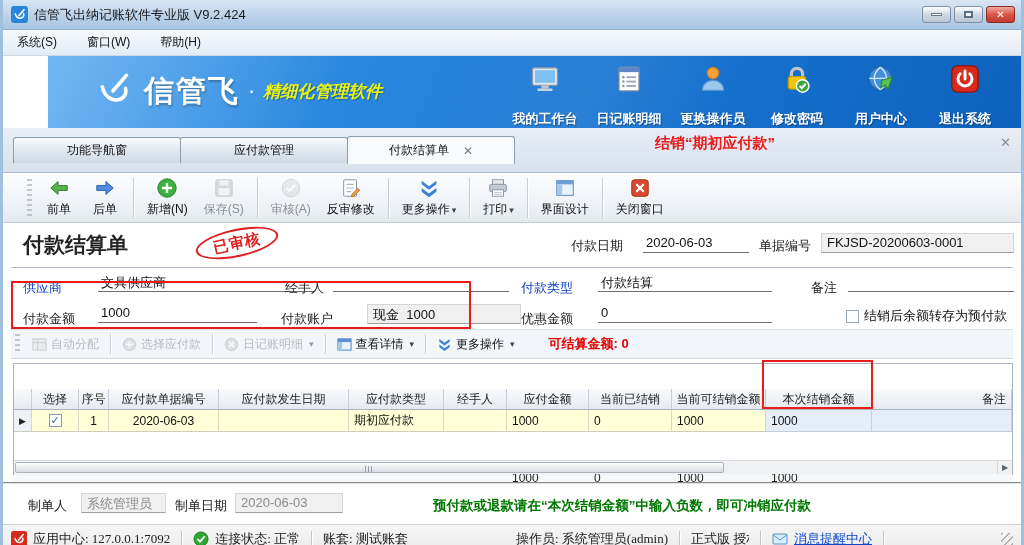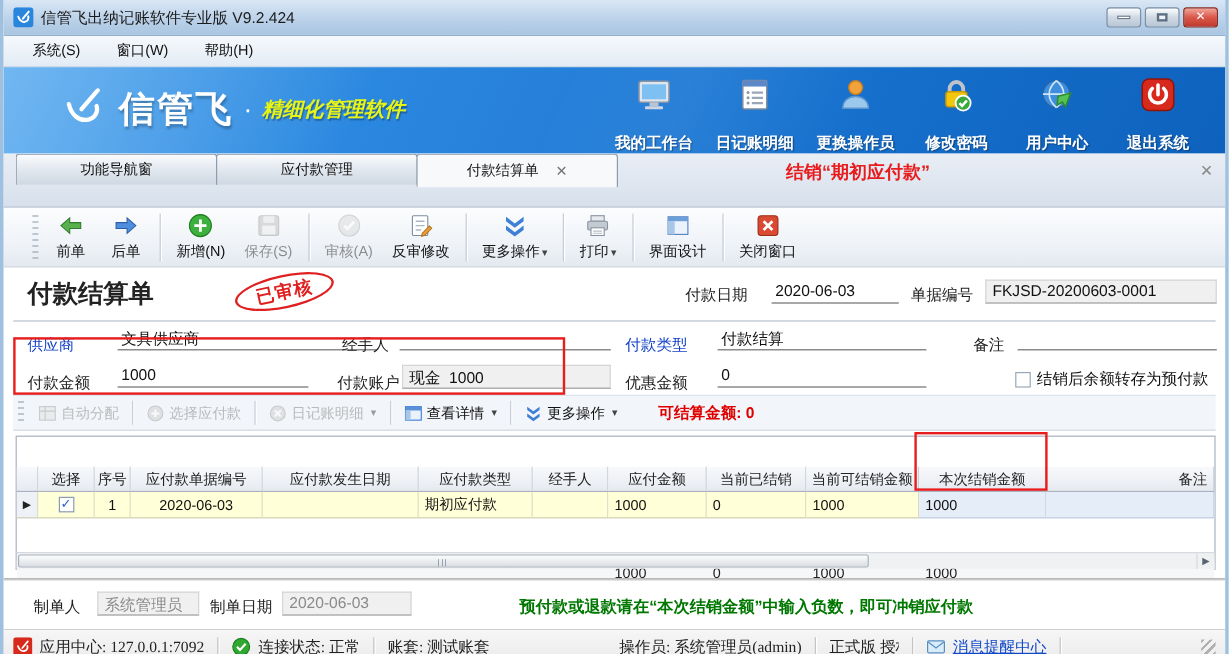--- a/index.html
+++ b/index.html
@@ -15,38 +15,38 @@
   .title-text { font-size:13px; color:#1c1c1c; }
   .winbtns { margin-left:auto; display:flex; gap:3px; }
   .winbtn { width:29px; height:17px; border:1px solid #7d90a5; border-radius:3px;
             background:linear-gradient(#fdfeff,#cfd9e4 50%,#b9c6d4);
             display:flex; align-items:center; justify-content:center; font-size:10px; color:#333; cursor:default; }
   .winbtn.close { background:linear-gradient(#f2a69b,#d9584a 50%,#c03a2c); border-color:#8a2c20; color:#fff; font-weight:bold; }
   .winbtn .minus { width:11px; height:3px; background:#fff; border:1px solid #68798c; }
   .winbtn .maxbox { width:9px; height:7px; border:2px solid #5c6f84; background:#eef3f8; }
   
   .menubar { height:26px; background:linear-gradient(#f6f9fc,#e2ebf5); display:flex; align-items:center;
-             padding-left:10px; gap:2px; border-bottom:1px solid #cdd9e6; }
+             padding-left:0; gap:2px; border-bottom:1px solid #cdd9e6; }
   .menu-item { padding:3px 14px; }
   
-  .banner { height:72px; background:linear-gradient(115deg,#4aa3ee 0%,#1b7ad8 45%,#0e62bd 100%); position:relative; display:flex; align-items:center; }
+  .banner { height:72px; background:linear-gradient(115deg,#4aa3ee 0%,#1b7ad8 45%,#0e62bd 100%); position:relative; display:flex; align-items:center;margin-left:45px; }
   .banner:before { content:""; position:absolute; inset:0;
      background:linear-gradient(115deg,rgba(255,255,255,.22) 0%,rgba(255,255,255,0) 30%,rgba(255,255,255,.08) 55%,rgba(255,255,255,0) 70%); }
   .brand { position:absolute; left:46px; top:14px; display:flex; align-items:center; }
   .brand-mark { width:42px; height:42px; margin-right:8px; }
   .brand-name { color:#fff; font-size:30px; font-weight:bold; letter-spacing:2px; text-shadow:1px 2px 2px rgba(0,0,0,.25); }
   .brand-dot { color:#fff; font-size:22px; margin:0 8px; }
   .brand-slogan { color:#e8f514; font-size:17px; font-weight:bold; font-style:italic; text-shadow:1px 1px 1px rgba(0,0,0,.3); }
   .banner-actions { position:absolute; right:14px; top:8px; display:flex; }
   .bact { width:84px; display:flex; flex-direction:column; align-items:center; gap:16px; cursor:pointer; }
   .bact svg { width:30px; height:30px; }
   .bact-label { color:#fff; font-size:13px; font-weight:bold; text-shadow:1px 1px 1px rgba(0,0,0,.35); white-space:nowrap; }
   
   .tabstrip { height:45px; background:linear-gradient(#e9eef5,#d7e0ec); position:relative;
-              display:flex; align-items:flex-start; padding-left:10px; border-bottom:1px solid #aebbcb; }
+              display:flex; align-items:center; padding-left:10px; border-bottom:1px solid #aebbcb; }
   .tab { width:168px; height:26px; display:flex; align-items:center; justify-content:center;
          border:1px solid #8e9dad; border-bottom:none; border-radius:3px 3px 0 0; margin-right:-1px;
          background:linear-gradient(#fafbfd,#dde4ec 60%,#cfd8e3); cursor:pointer; }
   .tab.active { background:#f7f9fb; height:28px; font-weight:normal; border-color:#8e9dad; position:relative; z-index:2; }
   .tab .tab-close { margin-left:14px; color:#777; font-size:12px; }
   .tab-annotation { position:absolute; left:652px; top:6px; color:#e81c1c; font-size:15px; font-weight:bold; }
   .strip-close { position:absolute; right:10px; top:7px; color:#8a8a8a; font-size:13px; cursor:pointer; }
   
   .toolbar { height:50px; background:linear-gradient(#fcfdfe,#edf1f6 70%,#e3e9f0); border-bottom:1px solid #c2cad4;
              display:flex; align-items:center; padding-left:20px; }
@@ -327,21 +327,21 @@
     <span class="flabel" style="left:282px;top:56px">经手人</span>
     <span class="ufield" style="left:330px;top:50px;width:176px"></span>
     <span class="flabel blue" style="left:518px;top:56px">付款类型</span>
     <span class="ufield" style="left:595px;top:50px;width:174px">付款结算</span>
     <span class="flabel" style="left:808px;top:56px">备注</span>
     <span class="ufield" style="left:845px;top:50px;width:166px"></span>
 
     <span class="flabel" style="left:20px;top:87px">付款金额</span>
     <span class="ufield" style="left:95px;top:81px;width:159px">1000</span>
     <span class="flabel" style="left:278px;top:87px">付款账户</span>
-    <span class="rofield" style="left:332px;top:81px;width:174px">现金  1000</span>
+    <span class="rofield" style="left:364px;top:81px;width:154px">现金  1000</span>
     <span class="flabel" style="left:518px;top:87px">优惠金额</span>
     <span class="ufield" style="left:595px;top:81px;width:174px">0</span>
     <div class="cbx" style="left:843px;top:84px">
       <span class="box"></span>
       <span>结销后余额转存为预付款</span>
     </div>
 
     <div class="grid-toolbar">
       <div class="drag-dots" style="height:20px"></div>
       <div class="gbtn disabled">

